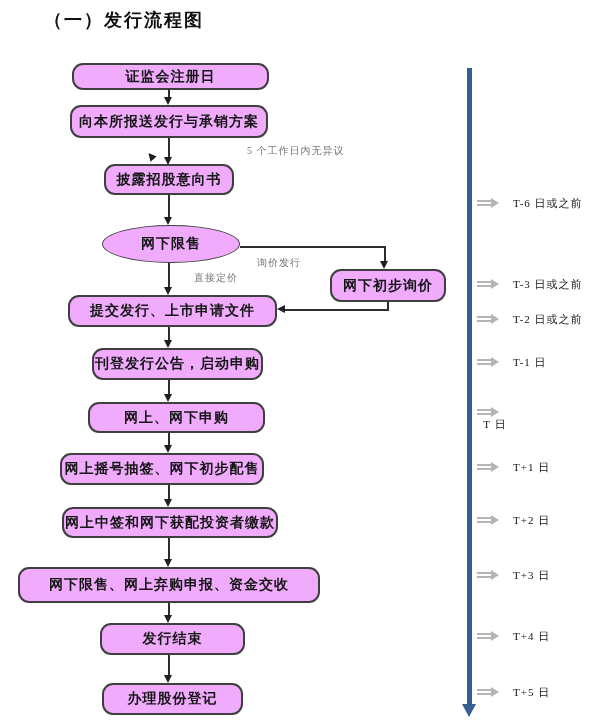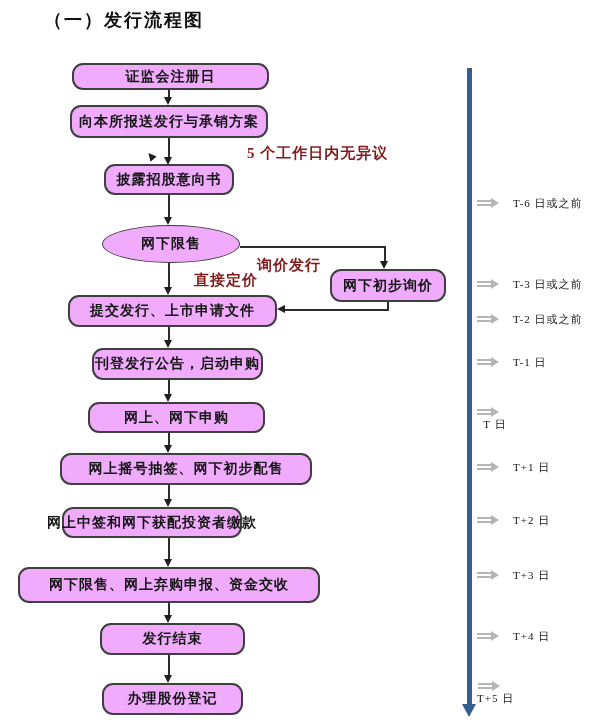--- a/index.html
+++ b/index.html
@@ -21,21 +21,21 @@
   .hline{position:absolute;height:1.6px;background:#2d2d2d;}
   .head-down{position:absolute;width:0;height:0;
     border-left:4.5px solid transparent;border-right:4.5px solid transparent;
     border-top:8px solid #1f1f1f;}
   .head-left{position:absolute;width:0;height:0;
     border-top:4.5px solid transparent;border-bottom:4.5px solid transparent;
     border-right:8px solid #1f1f1f;}
   .head-up-left{position:absolute;width:0;height:0;
     border-left:4.5px solid transparent;border-right:4.5px solid transparent;
     border-bottom:8px solid #1f1f1f;transform:rotate(-40deg);}
-  .edge-label{position:absolute;font-size:15px;font-weight:bold;color:#7f1d1d;
+  .edge-label{position:absolute;font-size:10px;font-weight:normal;color:#737373;
     letter-spacing:1px;white-space:nowrap;}
   .tl-line{position:absolute;left:467px;top:68px;width:5px;height:638px;background:#365f91;}
   .tl-head{position:absolute;left:462px;top:704px;width:0;height:0;
     border-left:7.5px solid transparent;border-right:7.5px solid transparent;
     border-top:13px solid #365f91;}
   .t-item{position:absolute;left:477px;height:22px;display:flex;align-items:center;}
   .g-arrow{display:flex;align-items:center;margin-right:14px;}
   .g-shaft{display:block;width:14px;height:2px;border-top:2px solid #b5b5b5;
     border-bottom:2px solid #b5b5b5;background:transparent;}
   .g-head{display:block;width:0;height:0;border-top:5px solid transparent;
@@ -74,25 +74,25 @@
   </div>
 
   <div class="node" style="left:92px;top:348px;width:171px;height:32px;">
     <span>刊登发行公告，启动申购</span>
   </div>
 
   <div class="node" style="left:88px;top:402px;width:177px;height:31px;">
     <span>网上、网下申购</span>
   </div>
 
-  <div class="node" style="left:60px;top:453px;width:252px;height:32px;">
+  <div class="node" style="left:60px;top:453px;width:204px;height:32px;">
     <span>网上摇号抽签、网下初步配售</span>
   </div>
 
-  <div class="node" style="left:62px;top:507px;width:180px;height:31px;">
+  <div class="node" style="left:62px;top:507px;width:216px;height:31px;">
     <span>网上中签和网下获配投资者缴款</span>
   </div>
 
   <div class="node" style="left:18px;top:567px;width:302px;height:36px;">
     <span>网下限售、网上弃购申报、资金交收</span>
   </div>
 
   <div class="node" style="left:100px;top:623px;width:145px;height:32px;">
     <span>发行结束</span>
   </div>
@@ -206,21 +206,21 @@
       </span>
     <span class="t-label">T+3 日</span>
   </div>
   <div class="t-item" style="top:625px;">
     <span class="g-arrow">
         <i class="g-shaft"></i>
         <i class="g-head"></i>
       </span>
     <span class="t-label">T+4 日</span>
   </div>
-  <div class="t-item" style="top:681px;flex-direction:column;">
+  <div class="t-item" style="top:681px;">
     <span class="g-arrow">
         <i class="g-shaft"></i>
         <i class="g-head"></i>
       </span>
     <span class="t-label">T+5 日</span>
   </div>
 
 </div>
 
 </body></html>

